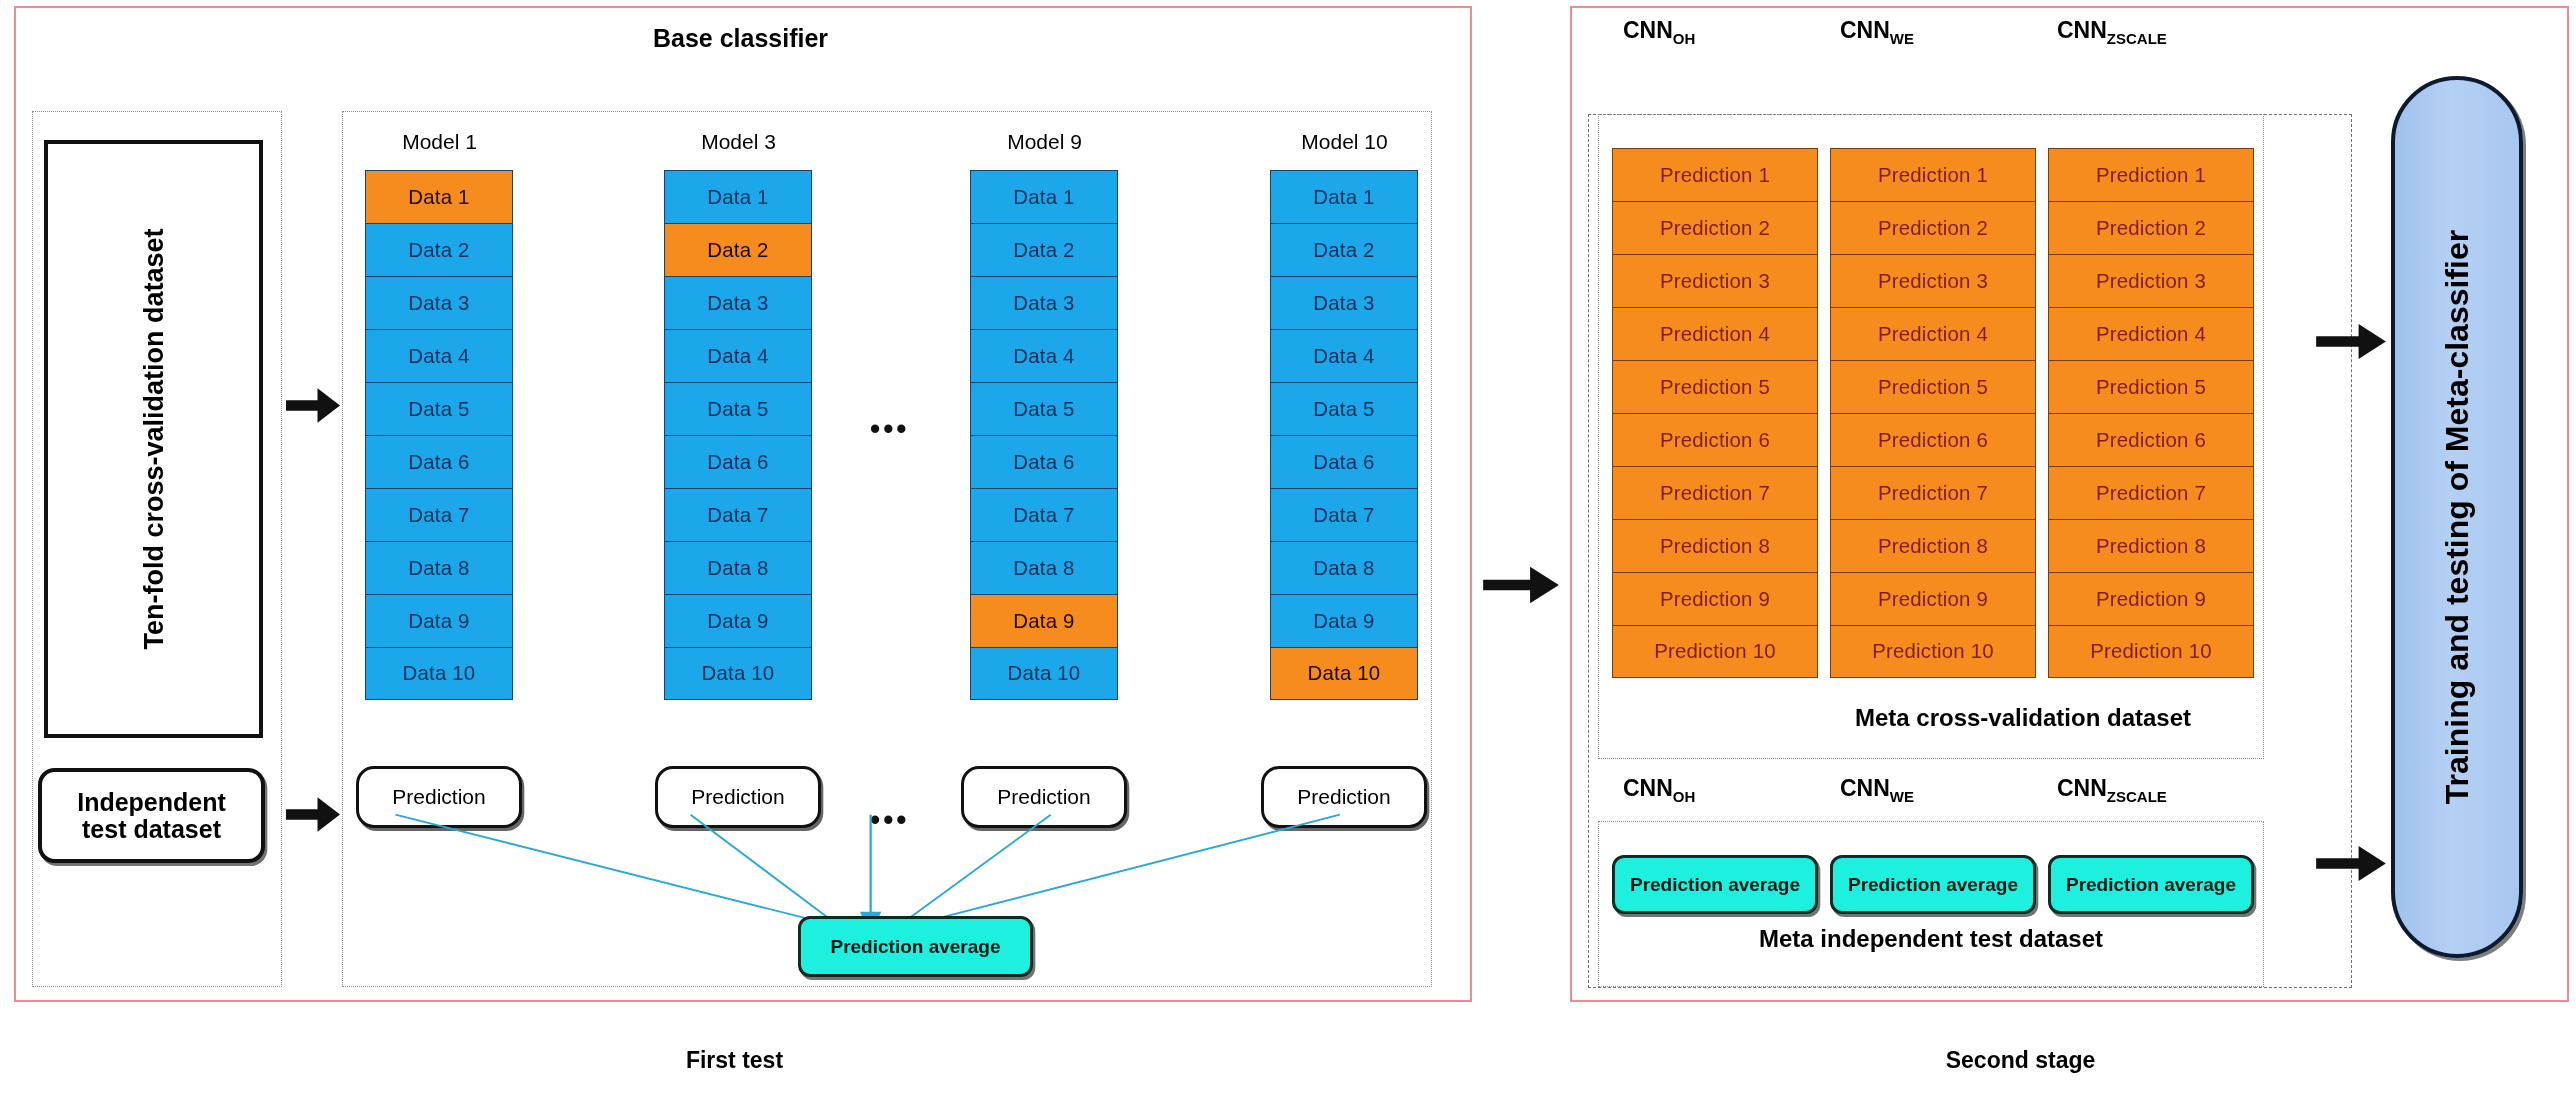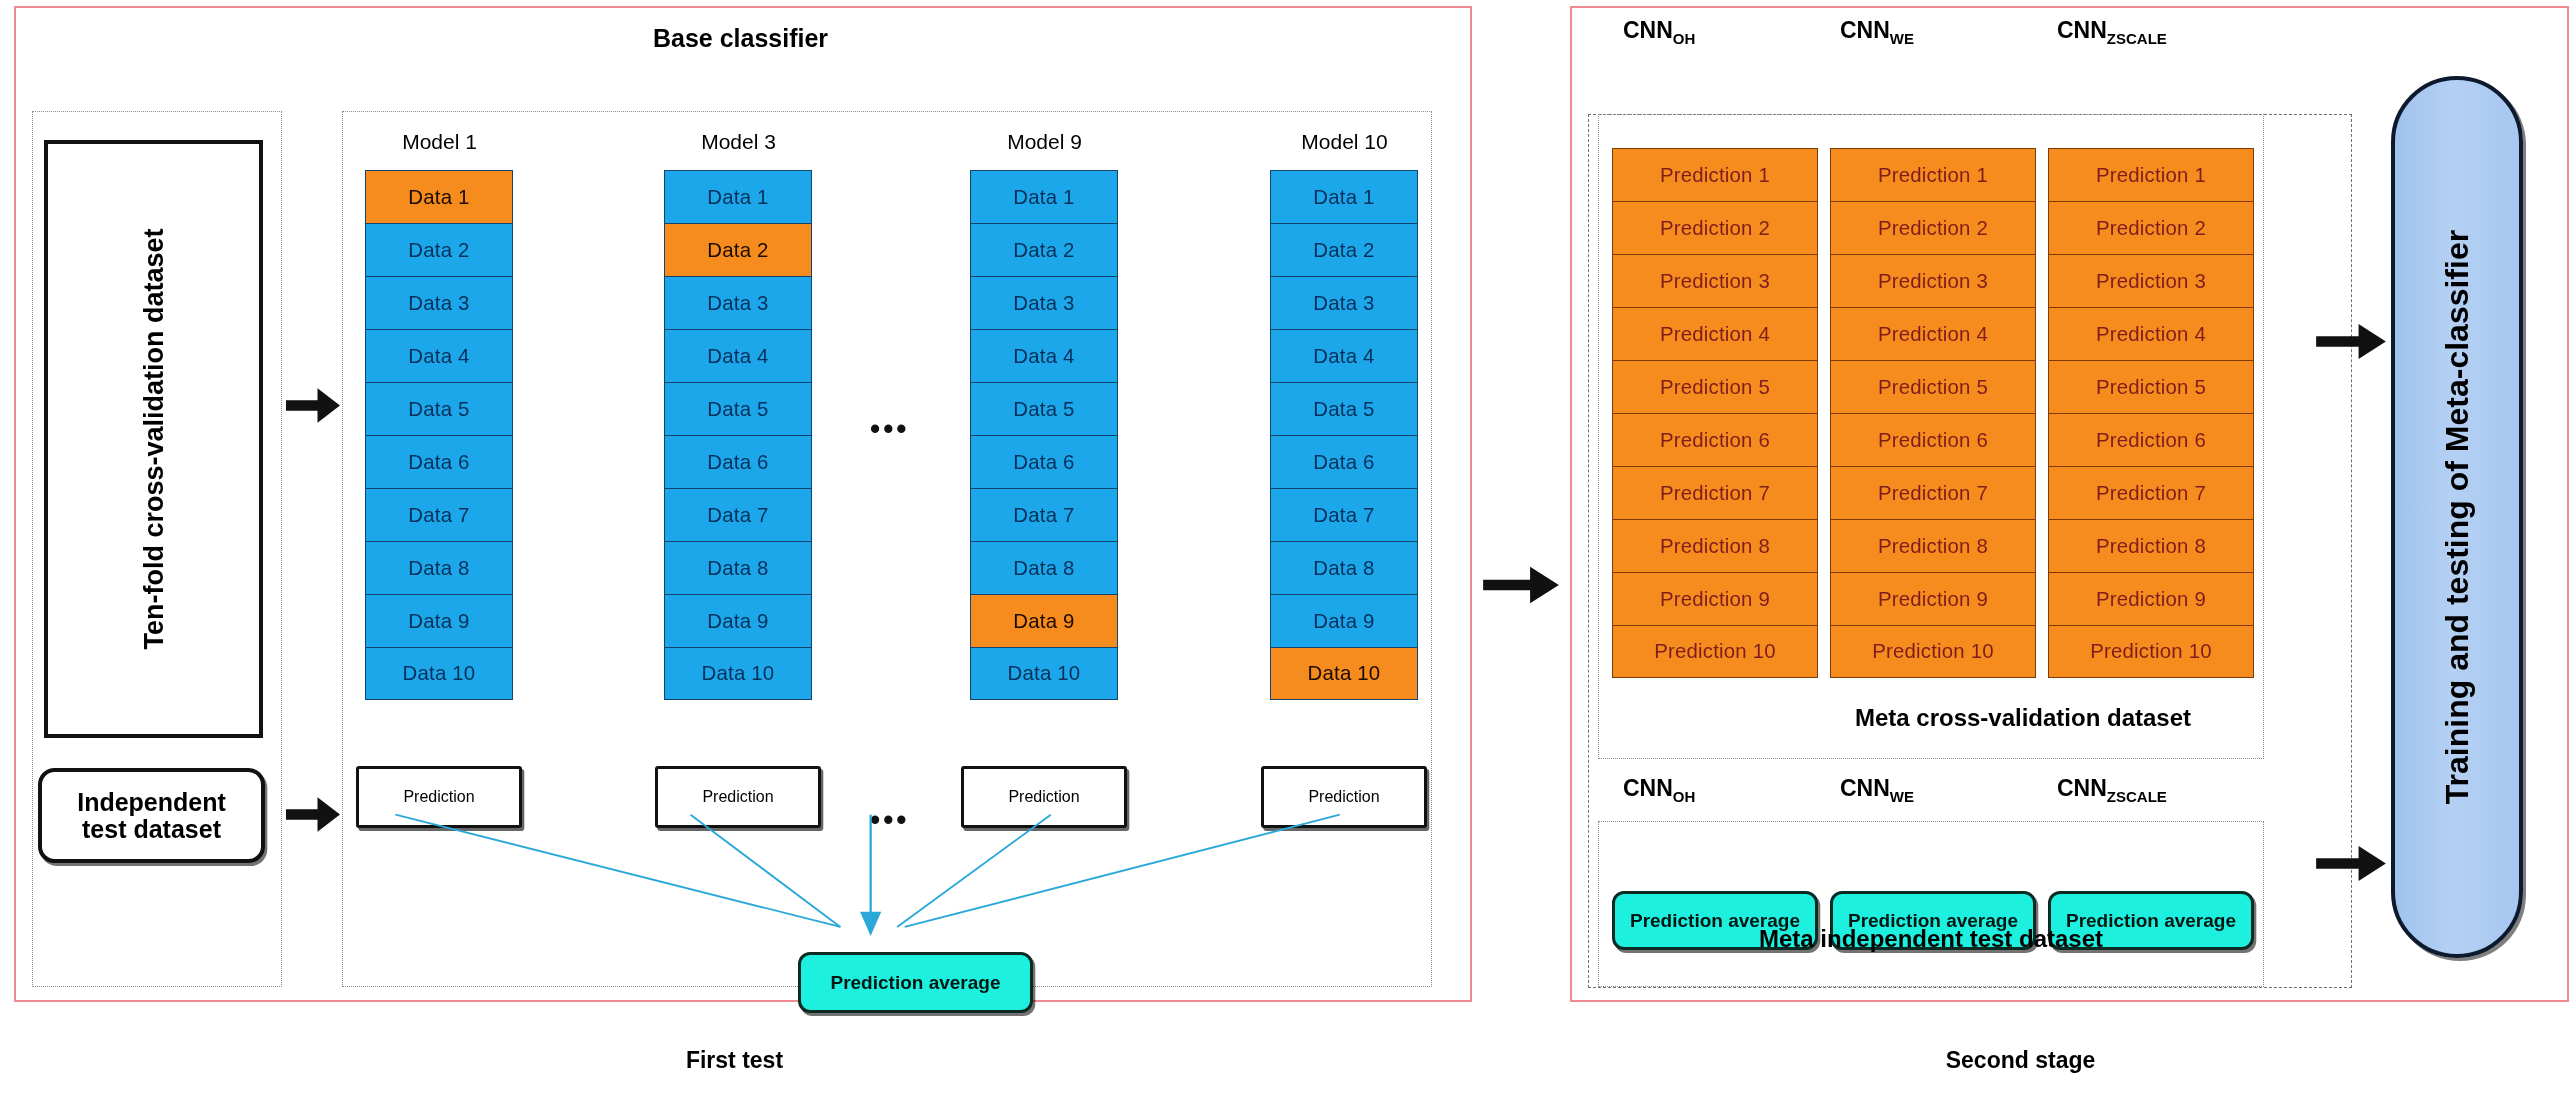--- a/index.html
+++ b/index.html
@@ -124,46 +124,45 @@
   .cell.pred {
     background: #f78c1e;
     border-color: #7d3b06;
     color: #7f1d1d;
   }
 
   
   .pred-box {
     position: absolute;
     border: 3.8px solid #111111;
-    border-radius: 3px;
+    border-radius: 18px;
     background: #ffffff;
     box-sizing: border-box;
     display: flex;
     align-items: center;
     justify-content: center;
-    font-size: 16px;
+    font-size: 21px;
     color: #000;
     box-shadow: 2.3px 3px 0px rgba(0,0,0,0.6);
   }
 
   
   .avg-box {
     position: absolute;
     border: 3.8px solid #0b2b22;
     border-radius: 12px;
     background: #1ef0e0;
     box-sizing: border-box;
     display: flex;
     align-items: center;
     justify-content: center;
     font-size: 19px;
     font-weight: bold;
     color: #021712;
     box-shadow: 2.3px 3px 0px rgba(0,0,0,0.55);
-    margin-top: 36px;
   }
 
   
   #meta-box {
     position: absolute;
     left: 2391px; top: 76px;
     width: 132px; height: 882px;
     border: 4.5px solid #0d1a2e;
     border-radius: 68px;
     background: linear-gradient(to right, #9fc2ee 0%, #b4d0f3 45%, #a8c7f0 100%);

